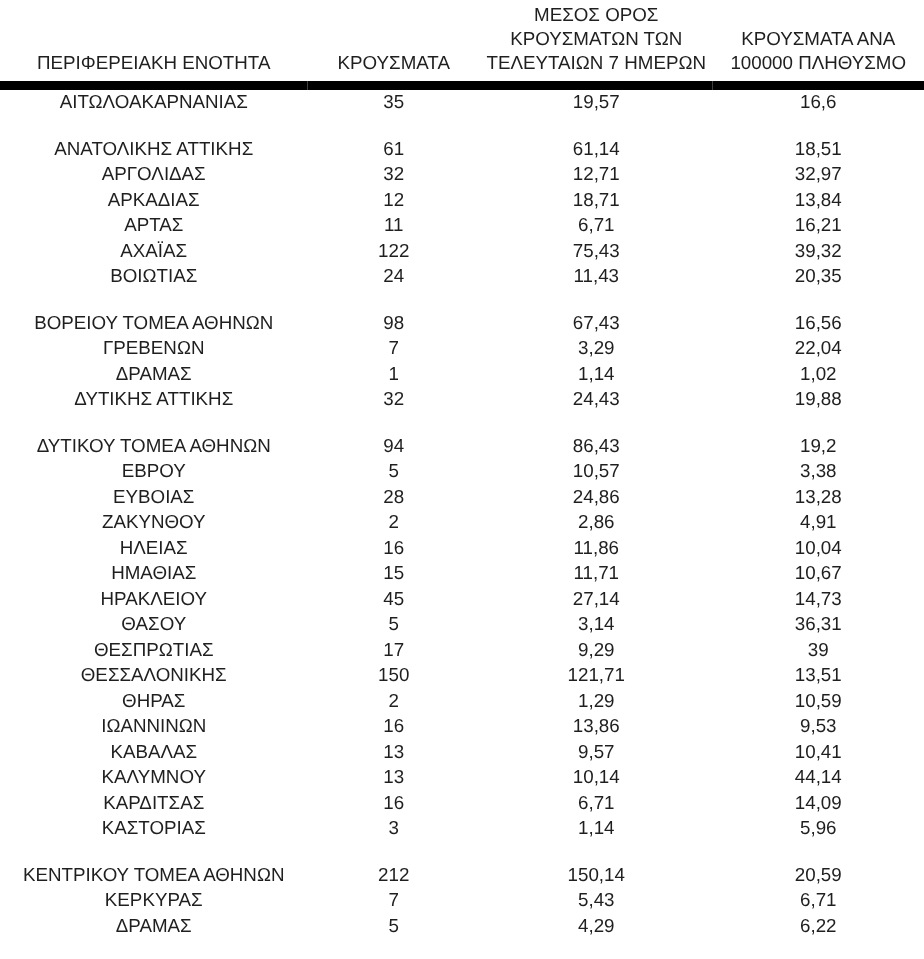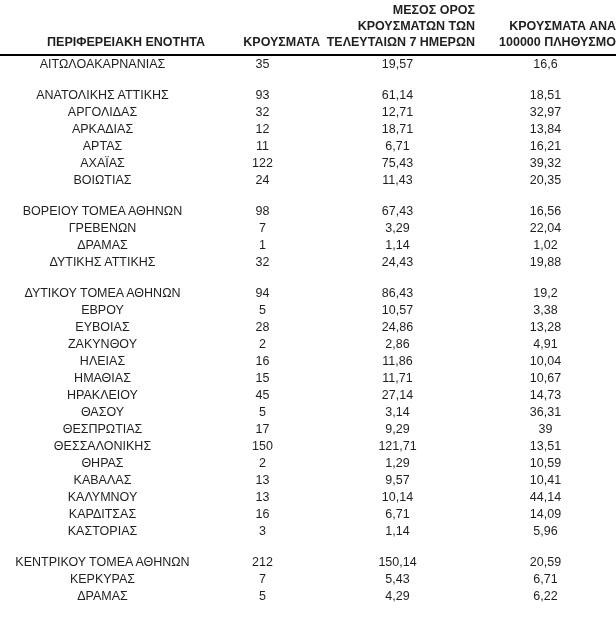--- a/index.html
+++ b/index.html
@@ -23,26 +23,26 @@
     table-layout: fixed;
     width: 616px;
     font-size: 12.5px;
   }
   col.c-region  { width: 205px; }
   col.c-cases   { width: 115px; }
   col.c-avg7    { width: 155px; }
   col.c-per100k { width: 141px; }
 
   thead th {
-    font-weight: bold;
-    text-align: right;
+    font-weight: normal;
+    text-align: center;
     vertical-align: bottom;
     padding: 0 0 4px 0;
     line-height: 16px;
-    border-bottom: 2px solid #a21caf;
+    border-bottom: 6px solid #a21caf;
     white-space: nowrap;
     overflow: hidden;
   }
   thead th .hline { display: block; }
 
   tbody td {
     text-align: center;
     height: 17px;
     line-height: 17px;
     padding: 0;
@@ -89,21 +89,21 @@
           <td>ΑΙΤΩΛΟΑΚΑΡΝΑΝΙΑΣ</td>
           <td>35</td>
           <td>19,57</td>
           <td>16,6</td>
         </tr>
         <tr class="group-spacer">
           <td colspan="4"></td>
         </tr>
         <tr>
           <td>ΑΝΑΤΟΛΙΚΗΣ ΑΤΤΙΚΗΣ</td>
-          <td>93</td>
+          <td>61</td>
           <td>61,14</td>
           <td>18,51</td>
         </tr>
         <tr>
           <td>ΑΡΓΟΛΙΔΑΣ</td>
           <td>32</td>
           <td>12,71</td>
           <td>32,97</td>
         </tr>
         <tr>
@@ -220,20 +220,26 @@
           <td>121,71</td>
           <td>13,51</td>
         </tr>
         <tr>
           <td>ΘΗΡΑΣ</td>
           <td>2</td>
           <td>1,29</td>
           <td>10,59</td>
         </tr>
         <tr>
+          <td>ΙΩΑΝΝΙΝΩΝ</td>
+          <td>16</td>
+          <td>13,86</td>
+          <td>9,53</td>
+        </tr>
+        <tr>
           <td>ΚΑΒΑΛΑΣ</td>
           <td>13</td>
           <td>9,57</td>
           <td>10,41</td>
         </tr>
         <tr>
           <td>ΚΑΛΥΜΝΟΥ</td>
           <td>13</td>
           <td>10,14</td>
           <td>44,14</td>

